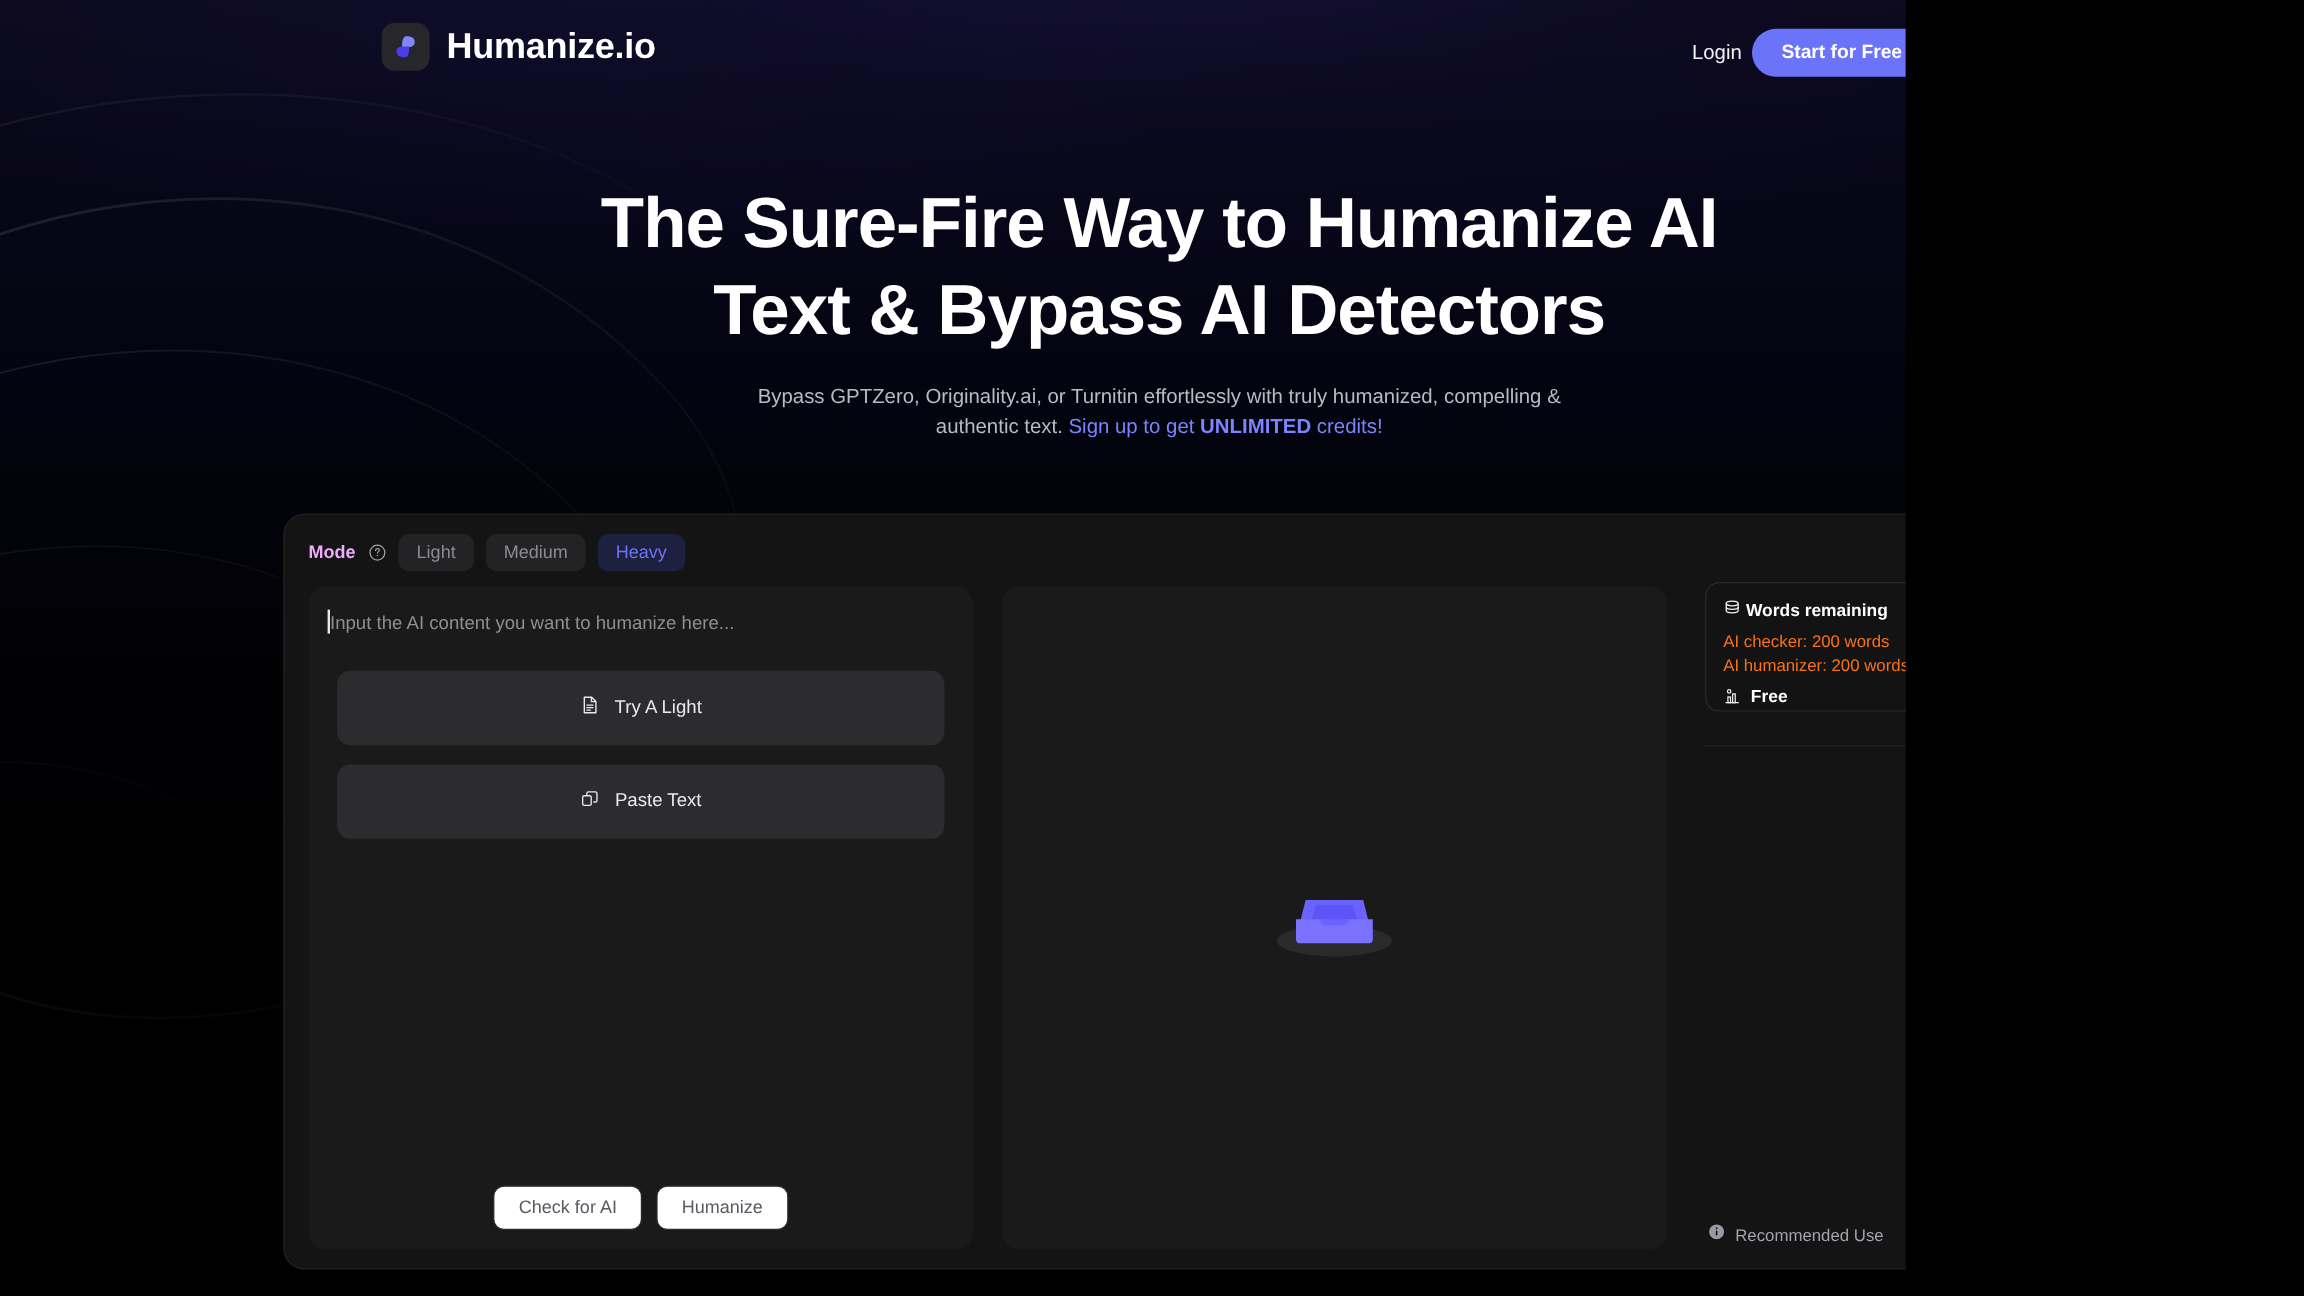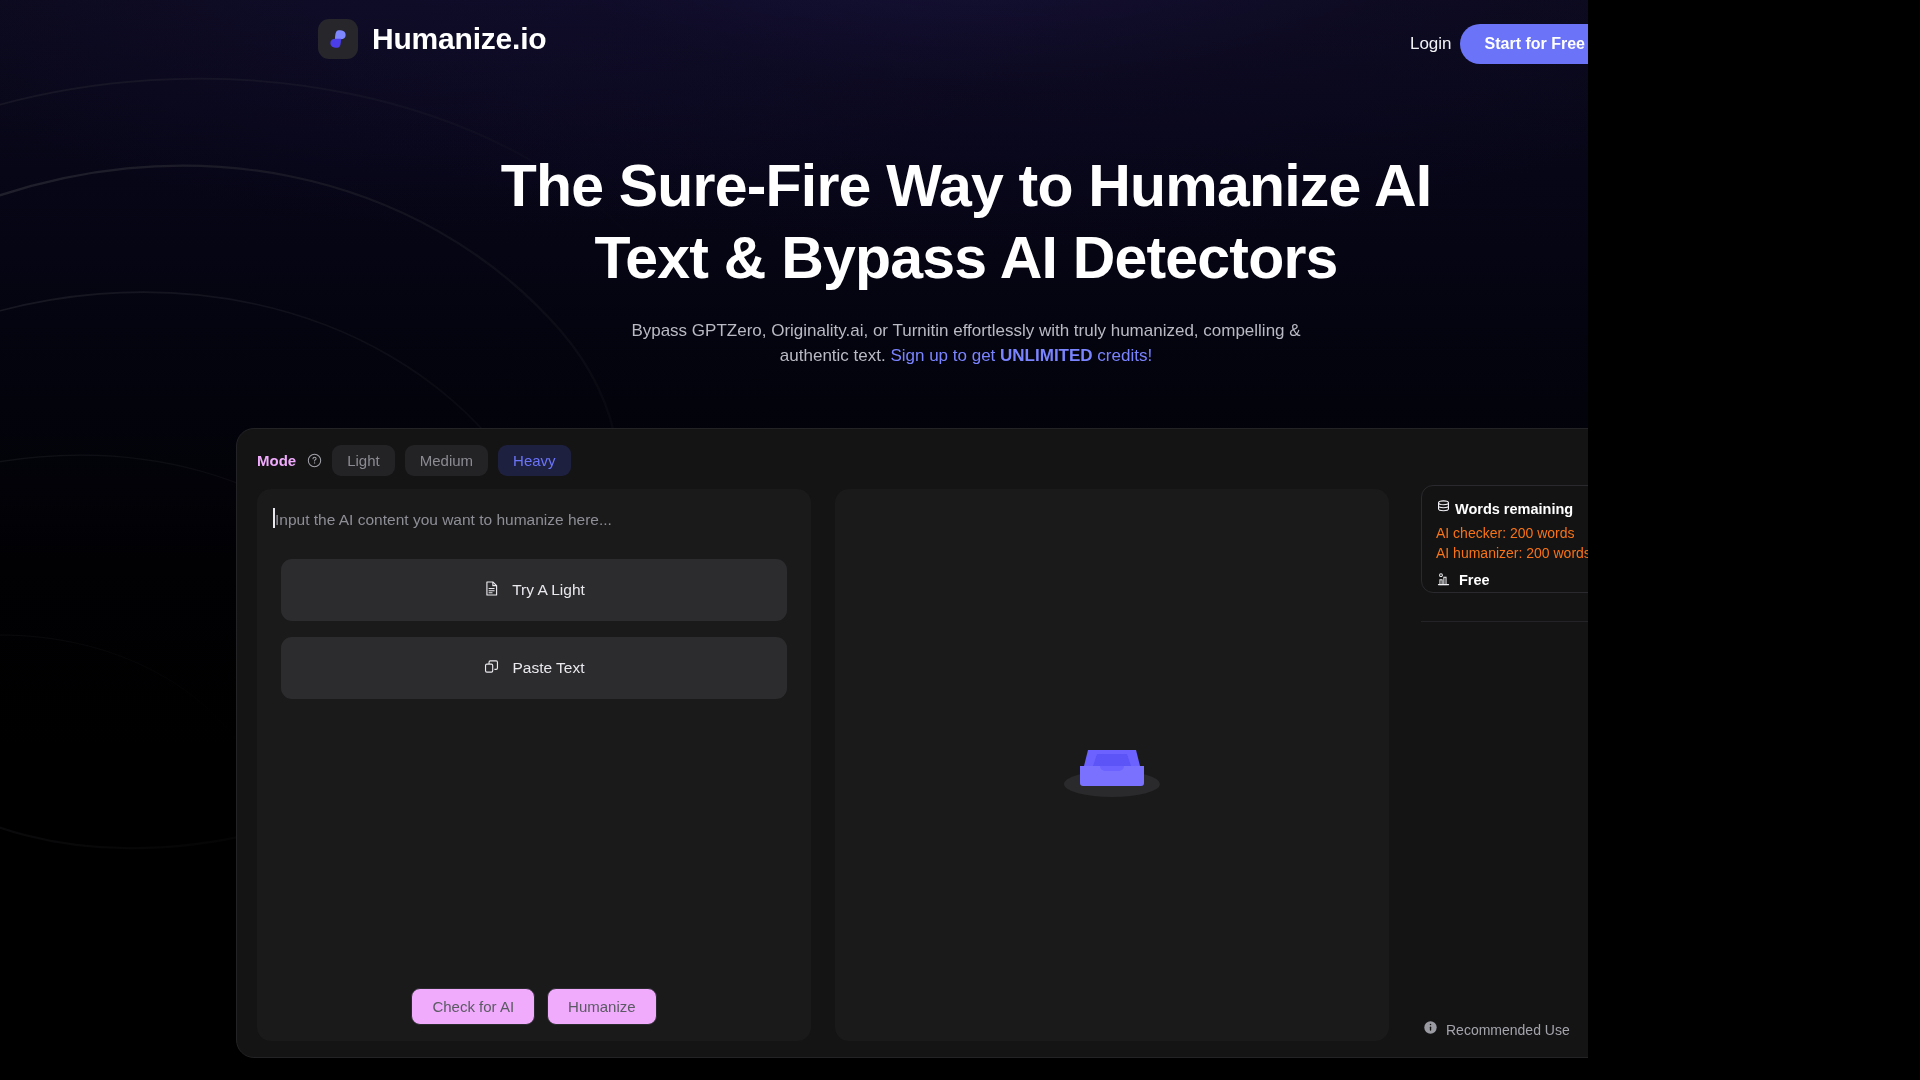--- a/index.html
+++ b/index.html
@@ -241,21 +241,21 @@
     position: absolute;
     left: 0;
     bottom: 16px;
     width: 554px;
     display: flex;
     justify-content: center;
     gap: 12px;
   }
 
   .action-btn {
-    background: #f0abfc;
+    background: #ffffff;
     border: 1px solid #2b2b2f;
     border-radius: 9px;
     color: #5a5a62;
     font-size: 15px;
     padding: 9px 20px;
     font-family: "Liberation Sans", sans-serif;
     cursor: pointer;
     white-space: nowrap;
   }
 

